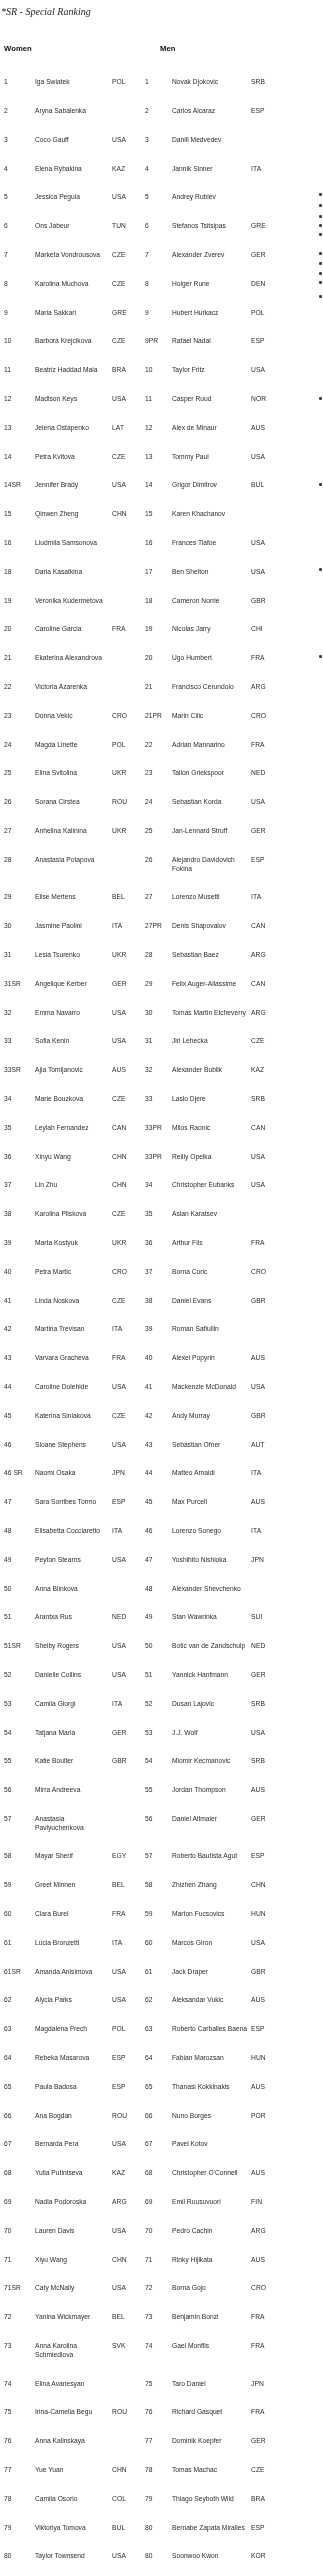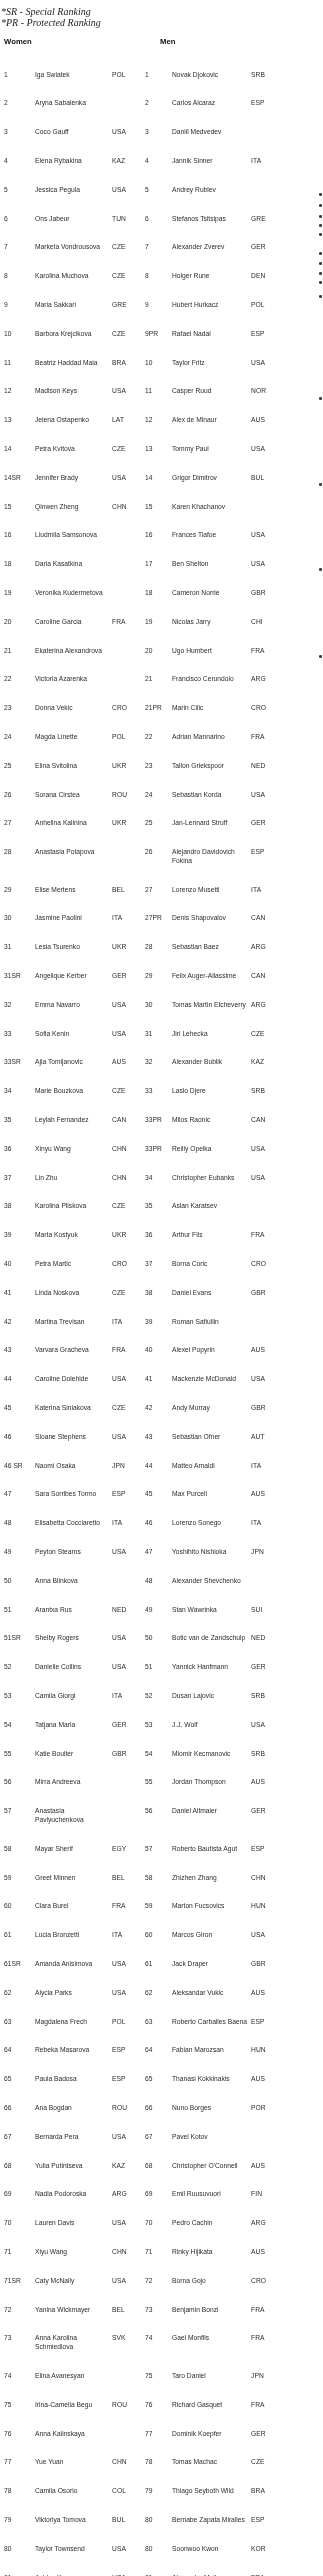--- a/index.html
+++ b/index.html
@@ -15,21 +15,21 @@
   .notes{
     padding:6.2px 0 0 1px;
     font-family:"Liberation Serif","DejaVu Serif",serif;
     font-style:italic;
     font-size:10px;
     line-height:11.3px;
     color:#1f1f1f;
   }
   .headers{
     position:relative;
-    margin-top:9px;
+    margin-top:28px;
     height:8.8px;
     font-size:7.7px;
     font-weight:bold;
     color:#111111;
   }
   .col-header{position:absolute;top:0;line-height:8.8px;}
   .women-header{left:4.1px;}
   .men-header{left:160px;}
   .list{margin-top:24px;}
   .row{
@@ -57,21 +57,20 @@
     background:#3a3a3a;
   }
 </style>
 </head>
 <body>
 
 <div class="page">
 
   <div class="notes">
     <div>*SR - Special Ranking</div>
-    <div>*PR - Protected Ranking</div>
   </div>
 
   <div class="headers">
     <div class="col-header women-header">Women</div>
     <div class="col-header men-header">Men</div>
   </div>
 
   <div class="list" id="rows">
       <div class="row">
         <span class="cell w-rank">1</span>

